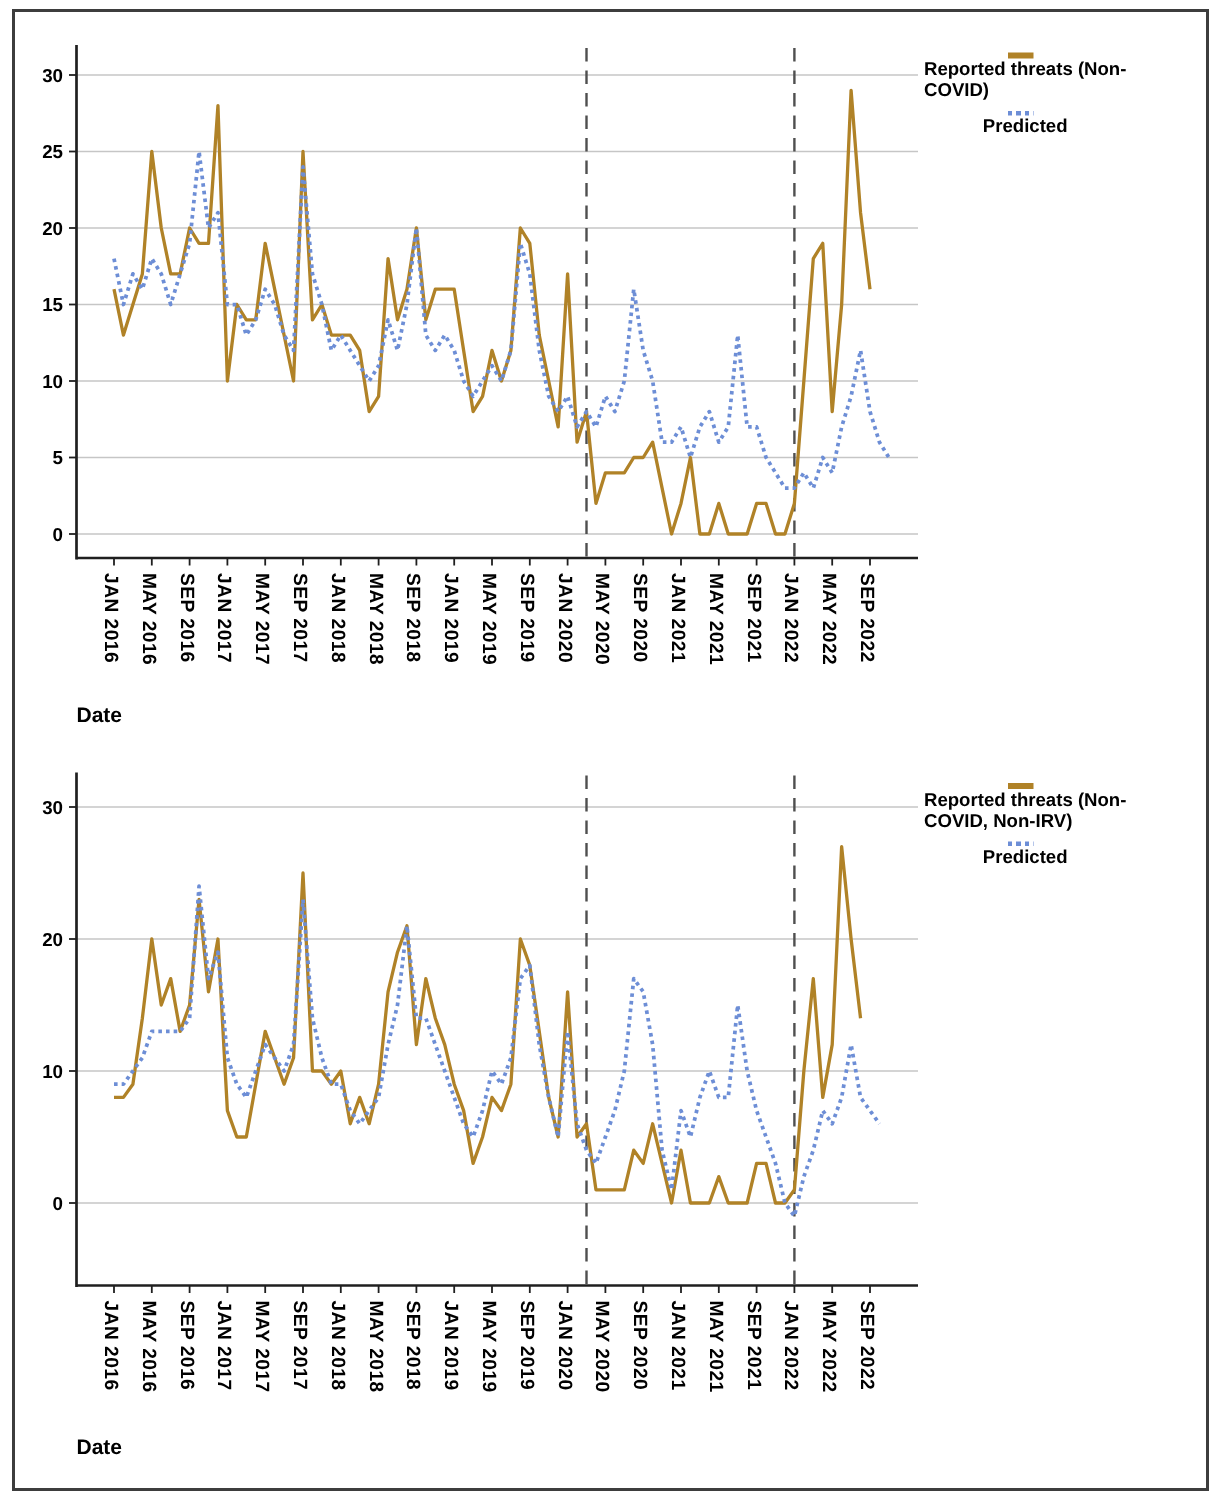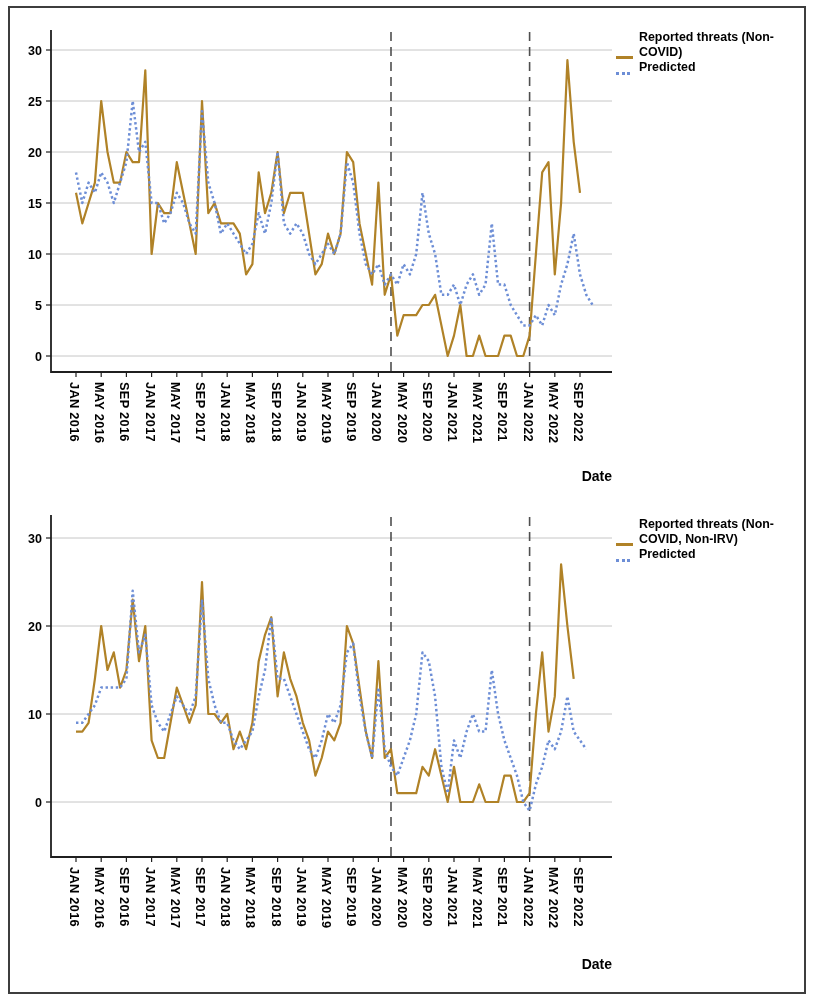--- a/index.html
+++ b/index.html
@@ -1,26 +1,26 @@
 <!DOCTYPE html>
 <html><head>
 <meta charset="utf-8">
 <style>
   html,body{margin:0;padding:0;background:#ffffff;width:814px;height:1000px;
     font-family:"Liberation Sans",sans-serif;-webkit-font-smoothing:antialiased;}
   #page{position:relative;width:814px;height:1000px;background:#fff;overflow:hidden;}
   #frame{position:absolute;left:8px;top:6px;width:794px;height:984px;border:2px solid #3d3d3d;}
   svg{position:absolute;left:0;top:0;}
   .legend{position:absolute;left:616px;font-size:12.4px;line-height:14.5px;font-weight:600;color:#000;}
-  .legend-item{display:flex;align-items:flex-end;margin-bottom:1px;}
+  .legend-item{display:flex;align-items:center;margin-bottom:1px;flex-direction:column;}
   .swatch{flex:0 0 auto;width:17px;margin:5px 6px 0 0;}
   .swatch.solid{height:3.5px;}
   .swatch.dotted{height:3px;}
   .legend-text{white-space:nowrap;}
-  .xlabel{position:absolute;left:51px;width:561px;text-align:right;
+  .xlabel{position:absolute;left:51px;width:561px;text-align:left;
     font-size:14px;font-weight:700;color:#000;}
 </style>
 </head>
 <body>
 
 <div id="page">
   <div id="frame"></div>
 
   <svg id="fig-svg" width="814" height="1000" viewBox="0 0 814 1000">
       <g>

